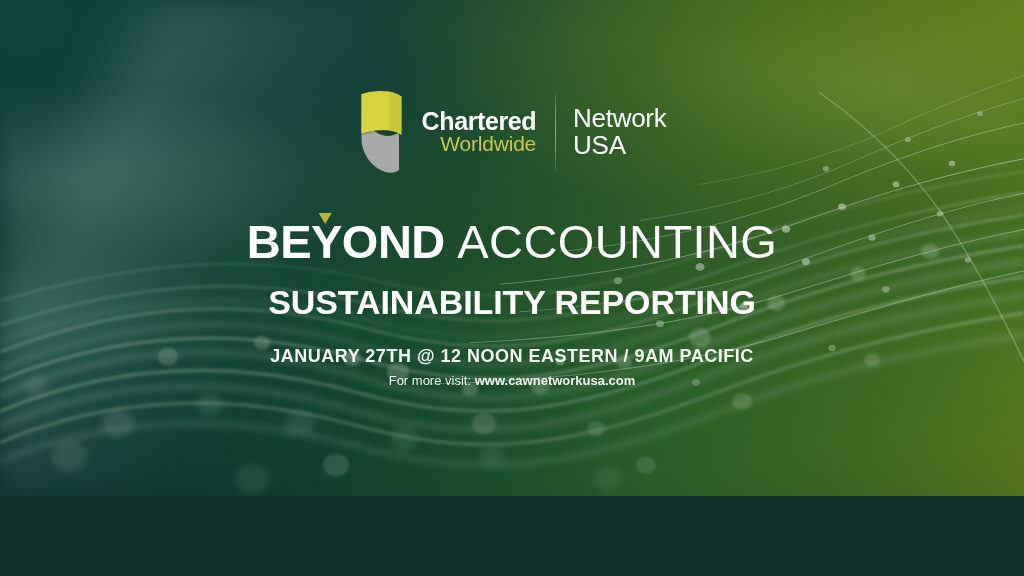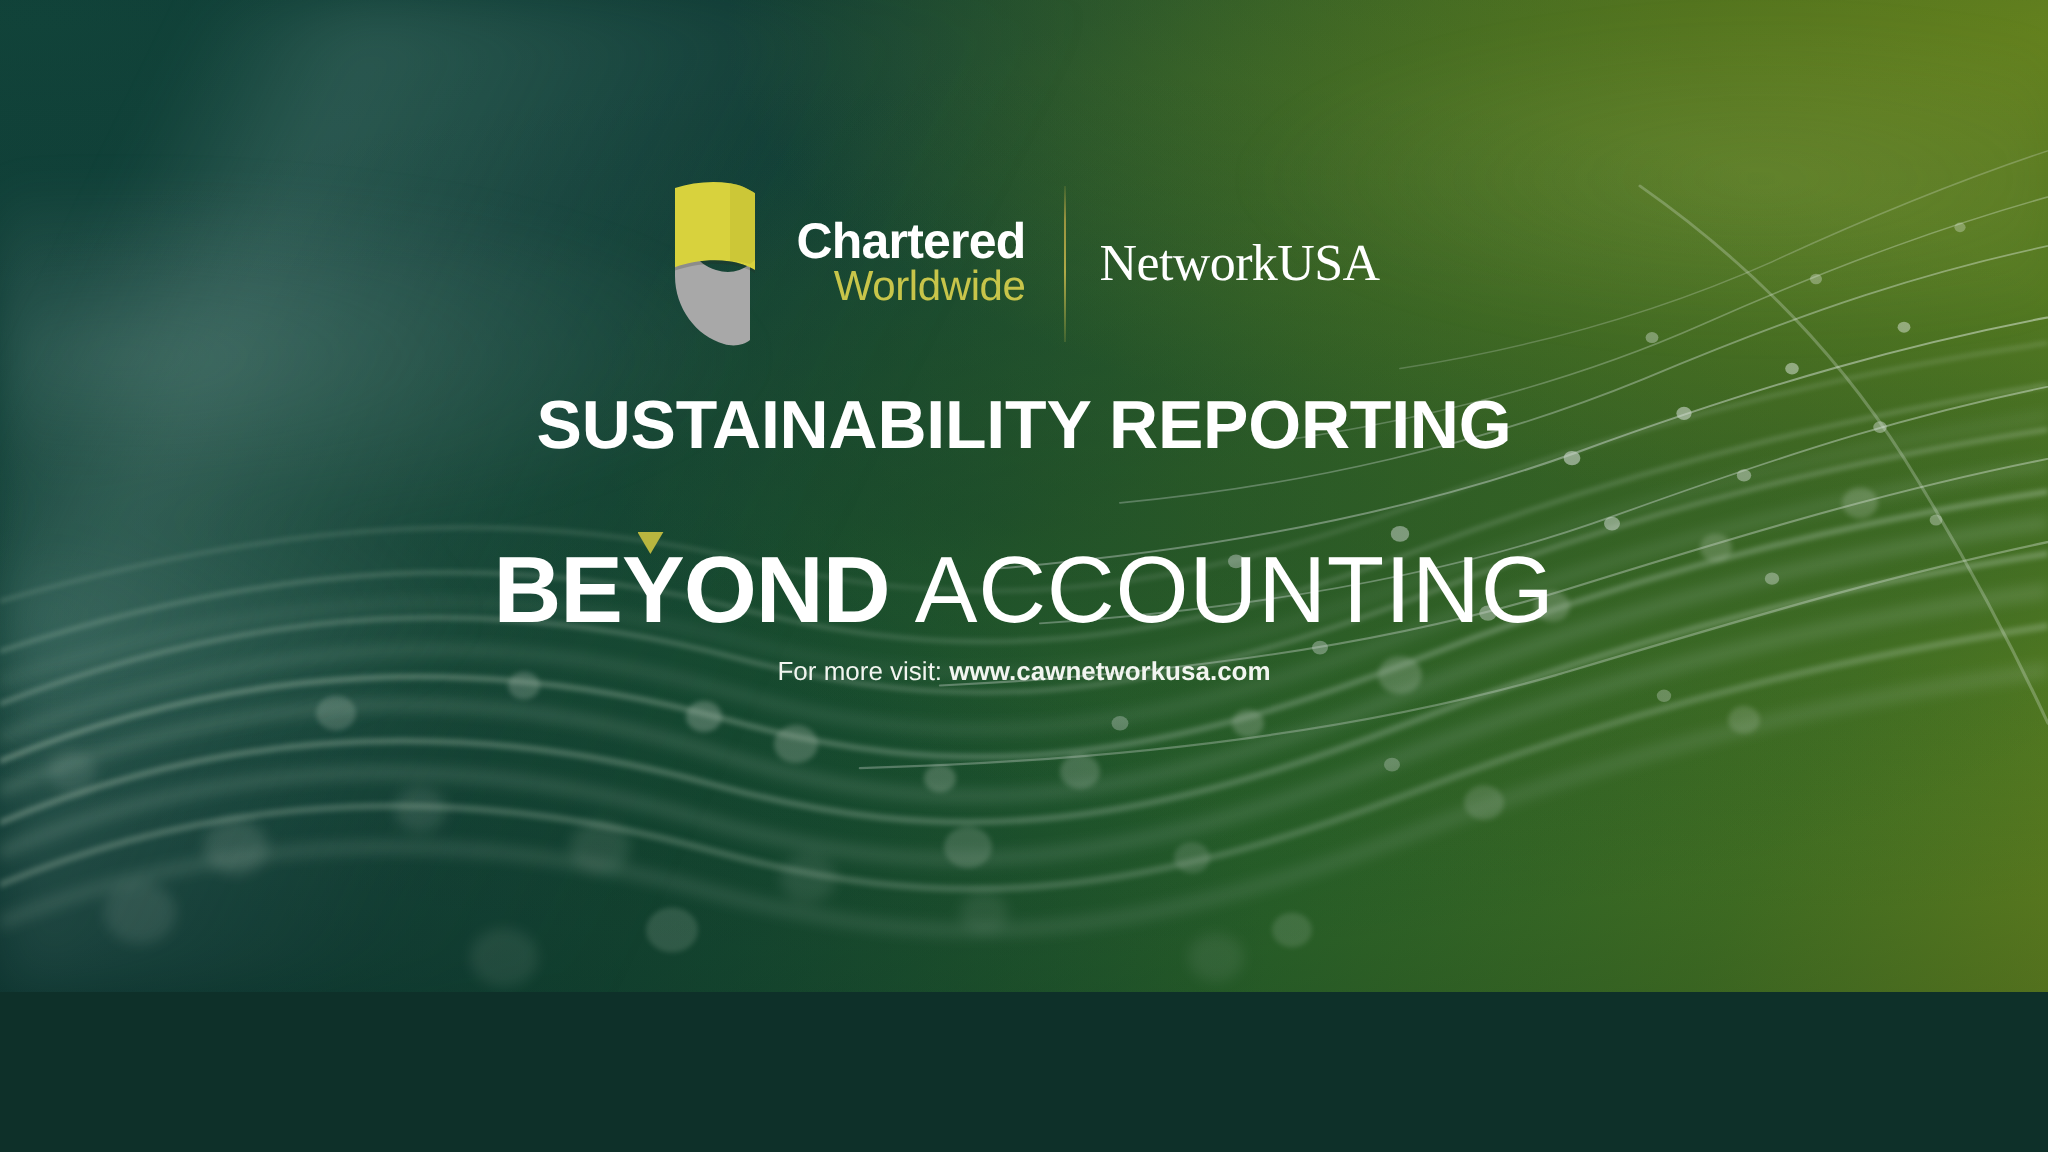--- a/index.html
+++ b/index.html
@@ -104,23 +104,22 @@
   }
 
   #logo-divider {
     width:1px; height:78px;
     background:linear-gradient(180deg, rgba(176,170,70,0.15) 0%, #9a9440 22%, #b0aa48 55%, rgba(176,170,70,0.2) 100%);
     margin:0 17px 0 19px;
     flex:0 0 auto;
   }
 
   #logo-network {
-    display:flex; flex-direction:row;
+    display:flex; flex-direction:column;
     line-height:1.04;
-    font-family:Liberation Serif, serif;
   }
   .nw-line {
     color:#ffffff;
     font-weight:normal;
     font-size:26px;
     letter-spacing:-0.3px;
     white-space:nowrap;
   }
 
   
@@ -289,28 +288,29 @@
       </div>
 
       <div id="logo-divider"></div>
 
       <div id="logo-network">
         <div class="nw-line">Network</div>
         <div class="nw-line">USA</div>
       </div>
     </div>
 
-    <div id="subhead">SUSTAINABILITY REPORTING</div>
-
     <div id="headline">
       <span id="beyond-accent"></span>
       <span class="hl-bold">BEYOND</span>
       <span class="hl-light"> ACCOUNTING</span>
     </div>
 
+    <div id="subhead">SUSTAINABILITY REPORTING</div>
+
+    <div id="datetime">JANUARY 27TH @ 12 NOON EASTERN / 9AM PACIFIC</div>
 
     <div id="visit-line">
       <span id="visit-label">For more visit: </span>
       <span id="visit-url">www.cawnetworkusa.com</span>
     </div>
 
   </div>
 </div>
 
 </body></html>

